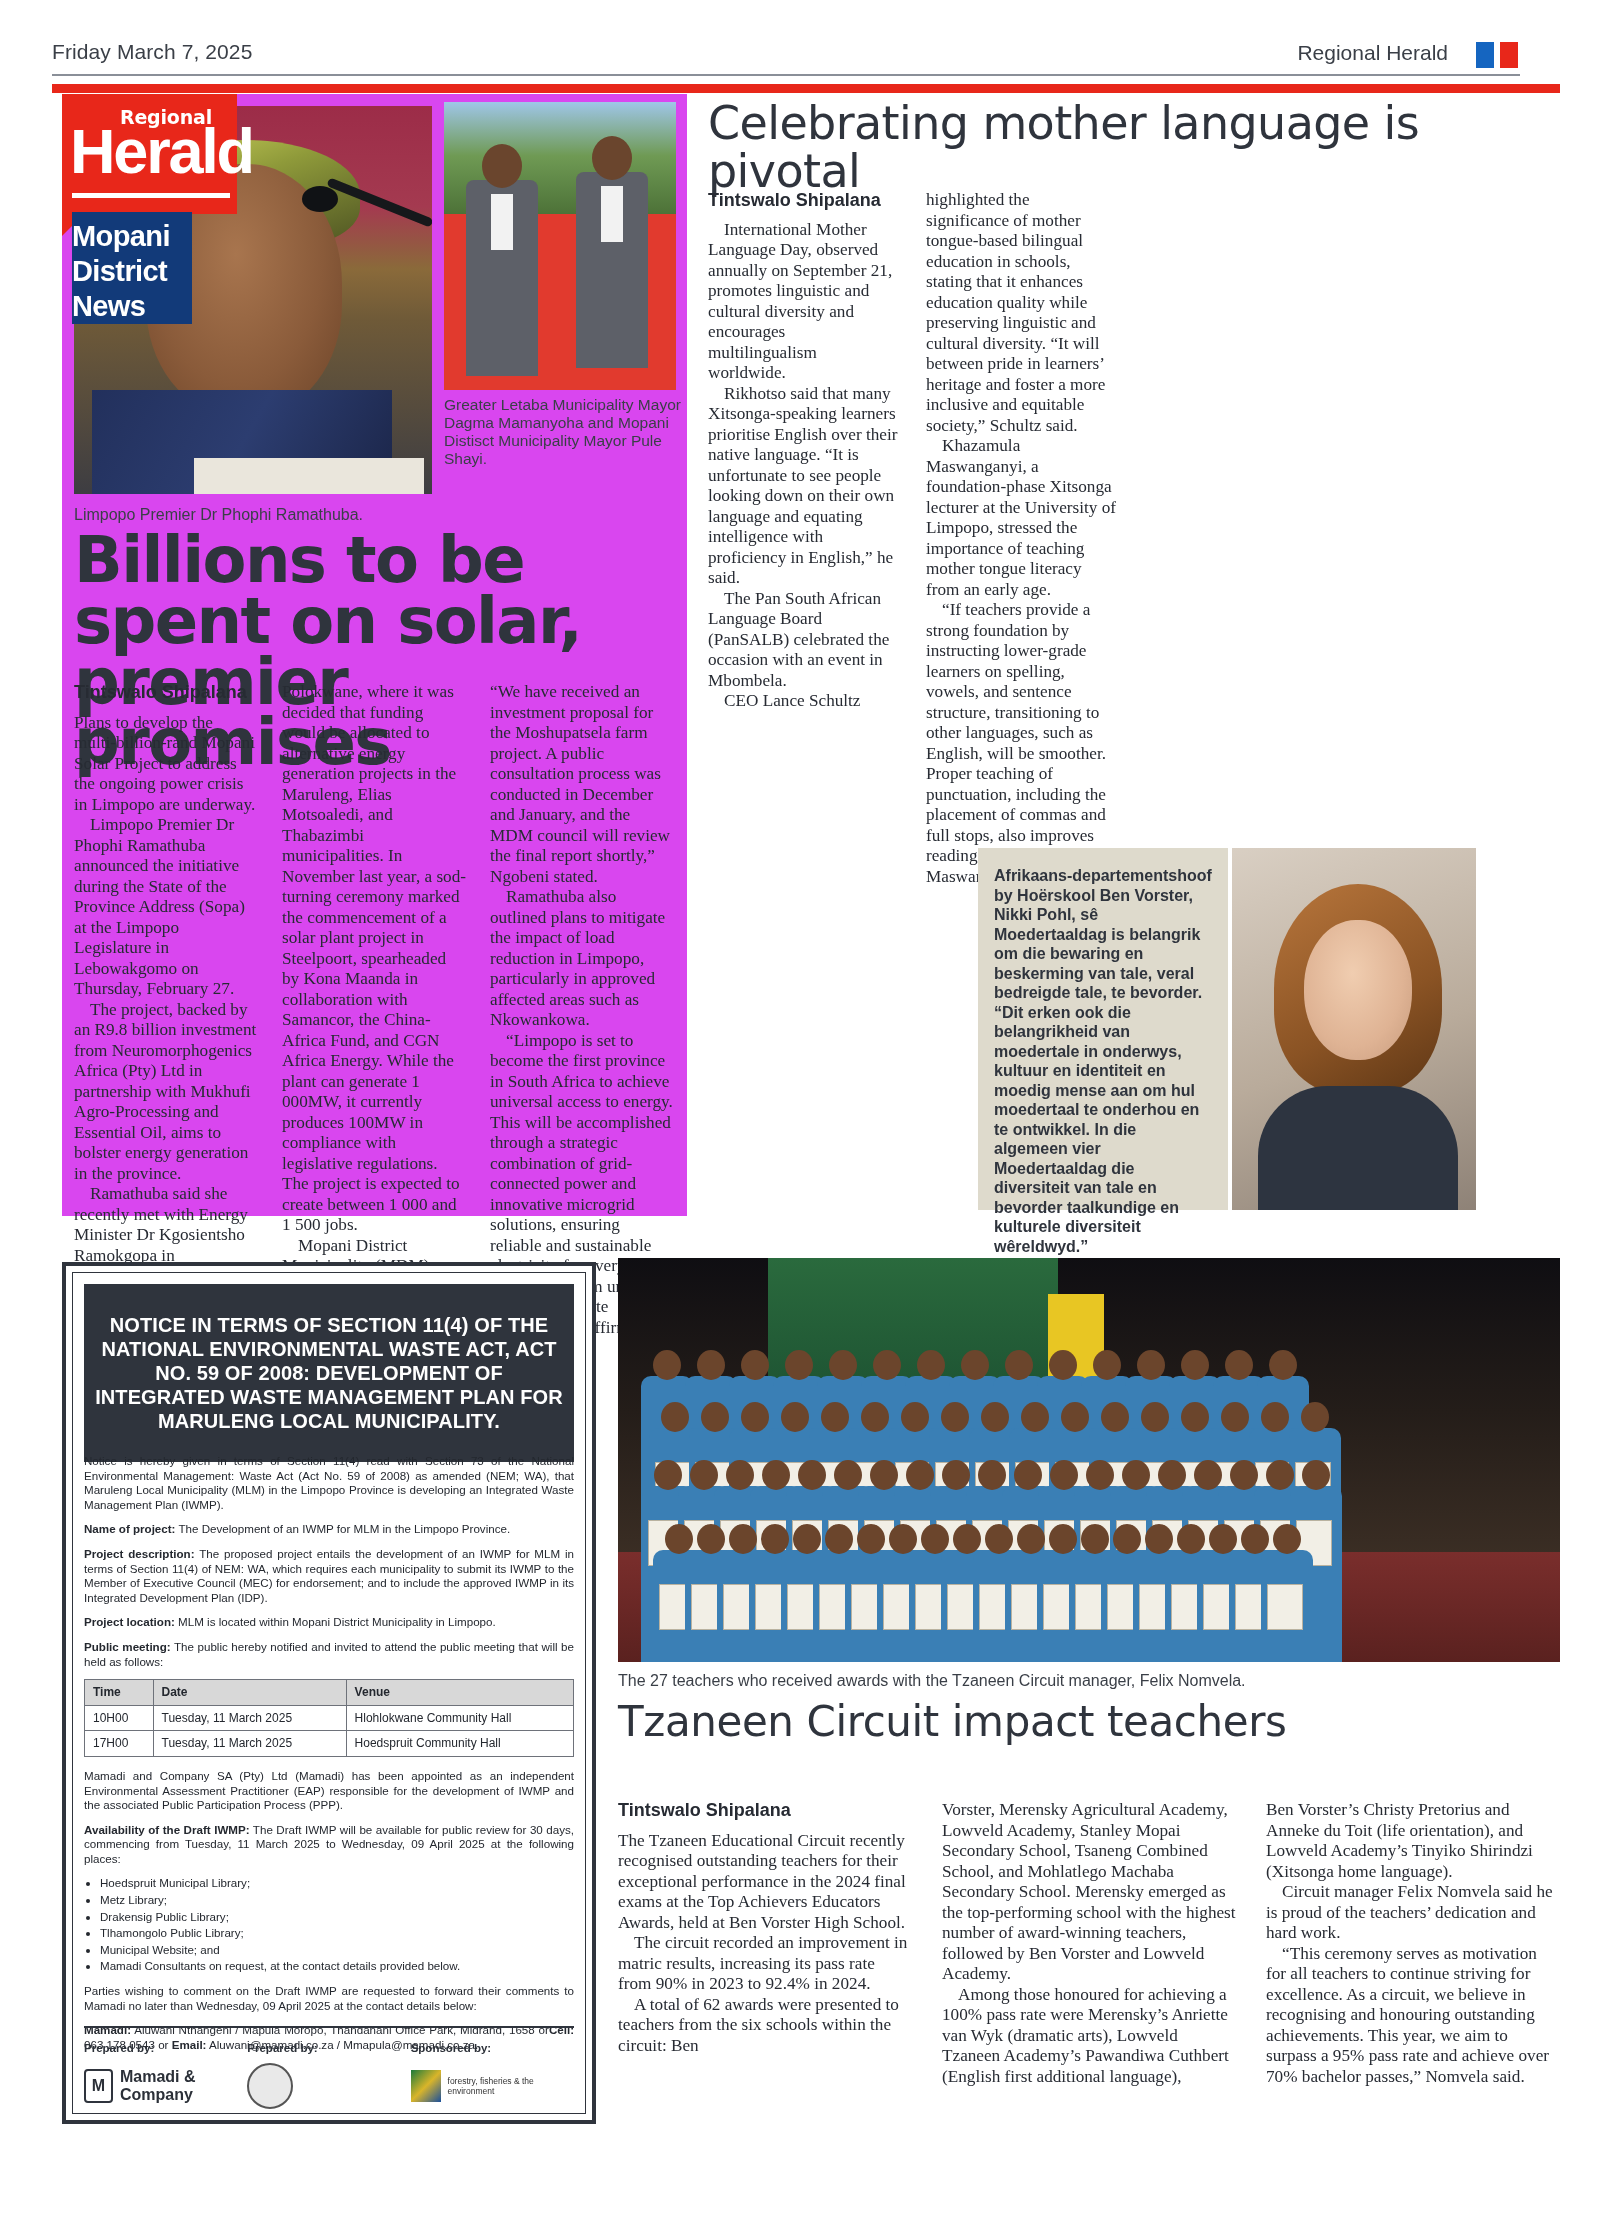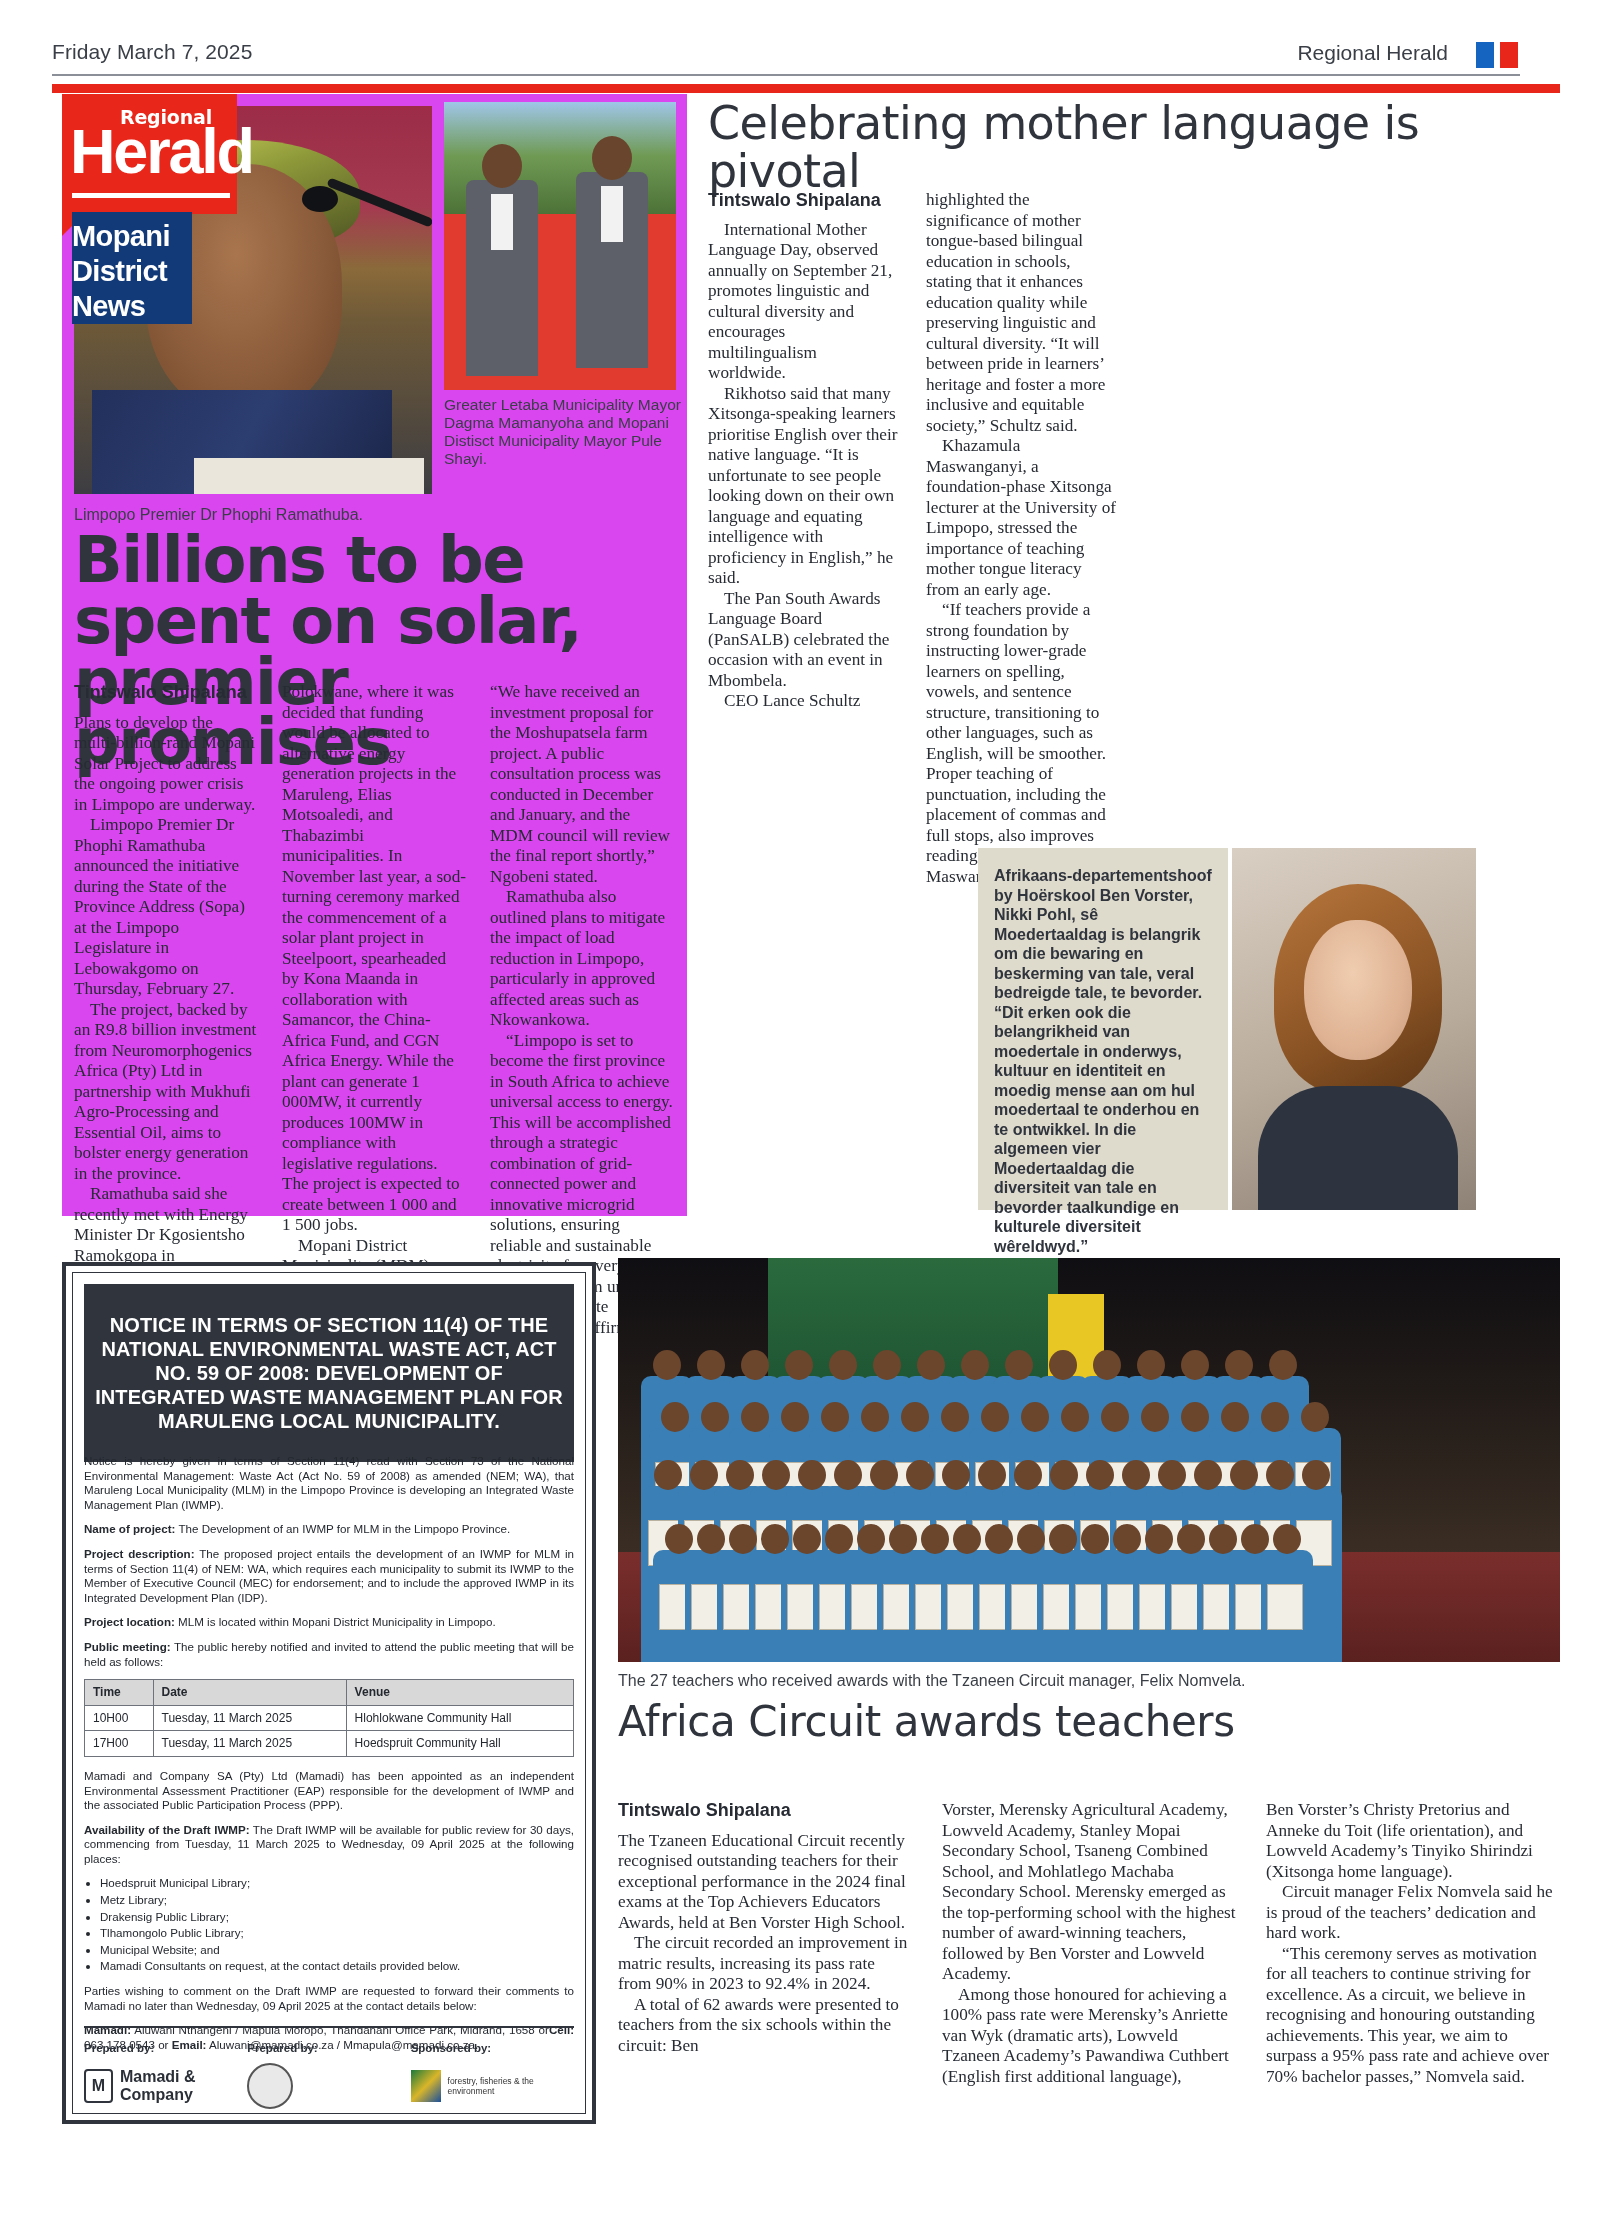--- a/index.html
+++ b/index.html
@@ -224,21 +224,21 @@
   </div>
 
   <div class="rightcol">
     <div class="mlhead">Celebrating mother language is pivotal</div>
   </div>
   <div class="mlcols">
     <div class="c">
       <p class="hd">Tintswalo Shipalana</p>
       <p>International Mother Language Day, observed annually on September 21, promotes linguistic and cultural diversity and encourages multilingualism worldwide.</p>
       <p>Rikhotso said that many Xitsonga-speaking learners prioritise English over their native language. “It is unfortunate to see people looking down on their own language and equating intelligence with proficiency in English,” he said.</p>
-      <p>The Pan South Awards Language Board (PanSALB) celebrated the occasion with an event in Mbombela.</p>
+      <p>The Pan South African Language Board (PanSALB) celebrated the occasion with an event in Mbombela.</p>
       <p>CEO Lance Schultz</p>
     </div>
     <div class="c">
       <p class="first">highlighted the significance of mother tongue-based bilingual education in schools, stating that it enhances education quality while preserving linguistic and cultural diversity. “It will between pride in learners’ heritage and foster a more inclusive and equitable society,” Schultz said.</p>
       <p>Khazamula Maswanganyi, a foundation-phase Xitsonga lecturer at the University of Limpopo, stressed the importance of teaching mother tongue literacy from an early age.</p>
       <p>“If teachers provide a strong foundation by instructing lower-grade learners on spelling, vowels, and sentence structure, transitioning to other languages, such as English, will be smoother. Proper teaching of punctuation, including the placement of commas and full stops, also improves reading and writing skills,” Maswanganyi explained.</p>
     </div>
   </div>
 
   <div class="afr">
@@ -519,21 +519,21 @@
         <div class="cert" style="left: 584.72px; top: 326px;"></div>
         <div class="p" style="left: 610.72px; top: 292px; height: 112px;"></div>
         <div class="hd" style="left: 622.72px; top: 266px;"></div>
         <div class="cert" style="left: 616.72px; top: 326px;"></div>
         <div class="p" style="left: 642.72px; top: 292px; height: 112px;"></div>
         <div class="hd" style="left: 654.72px; top: 266px;"></div>
         <div class="cert" style="left: 648.72px; top: 326px;"></div>
       </div>
   </div>
   <div class="awcap">The 27 teachers who received awards with the Tzaneen Circuit manager, Felix Nomvela.</div>
-  <div class="awhead">Africa Circuit awards teachers</div>
+  <div class="awhead">Tzaneen Circuit impact teachers</div>
   <div class="awcols">
     <div class="c">
       <p class="hd2">Tintswalo Shipalana</p>
       <p class="first">The Tzaneen Educational Circuit recently recognised outstanding teachers for their exceptional performance in the 2024 final exams at the Top Achievers Educators Awards, held at Ben Vorster High School.</p>
       <p>The circuit recorded an improvement in matric results, increasing its pass rate from 90% in 2023 to 92.4% in 2024.</p>
       <p>A total of 62 awards were presented to teachers from the six schools within the circuit: Ben</p>
     </div>
     <div class="c">
       <p class="first">Vorster, Merensky Agricultural Academy, Lowveld Academy, Stanley Mopai Secondary School, Tsaneng Combined School, and Mohlatlego Machaba Secondary School. Merensky emerged as the top-performing school with the highest number of award-winning teachers, followed by Ben Vorster and Lowveld Academy.</p>
       <p>Among those honoured for achieving a 100% pass rate were Merensky’s Anriette van Wyk (dramatic arts), Lowveld Tzaneen Academy’s Pawandiwa Cuthbert (English first additional language),</p>

